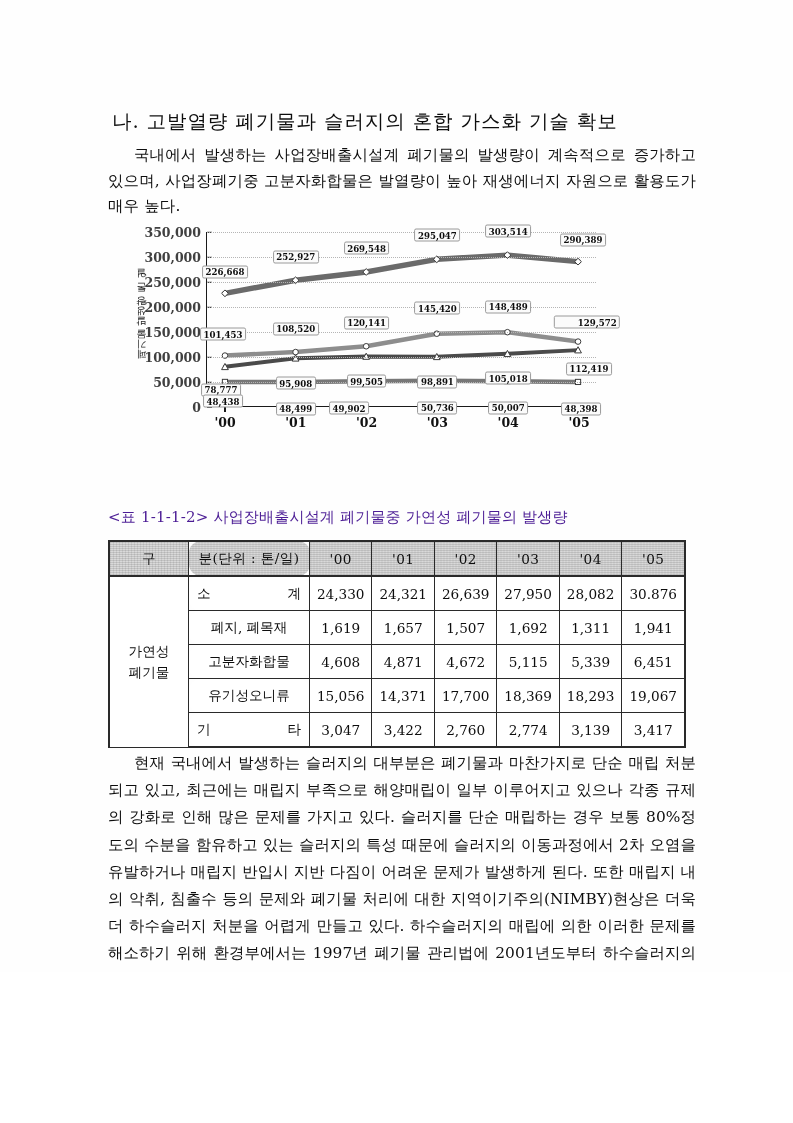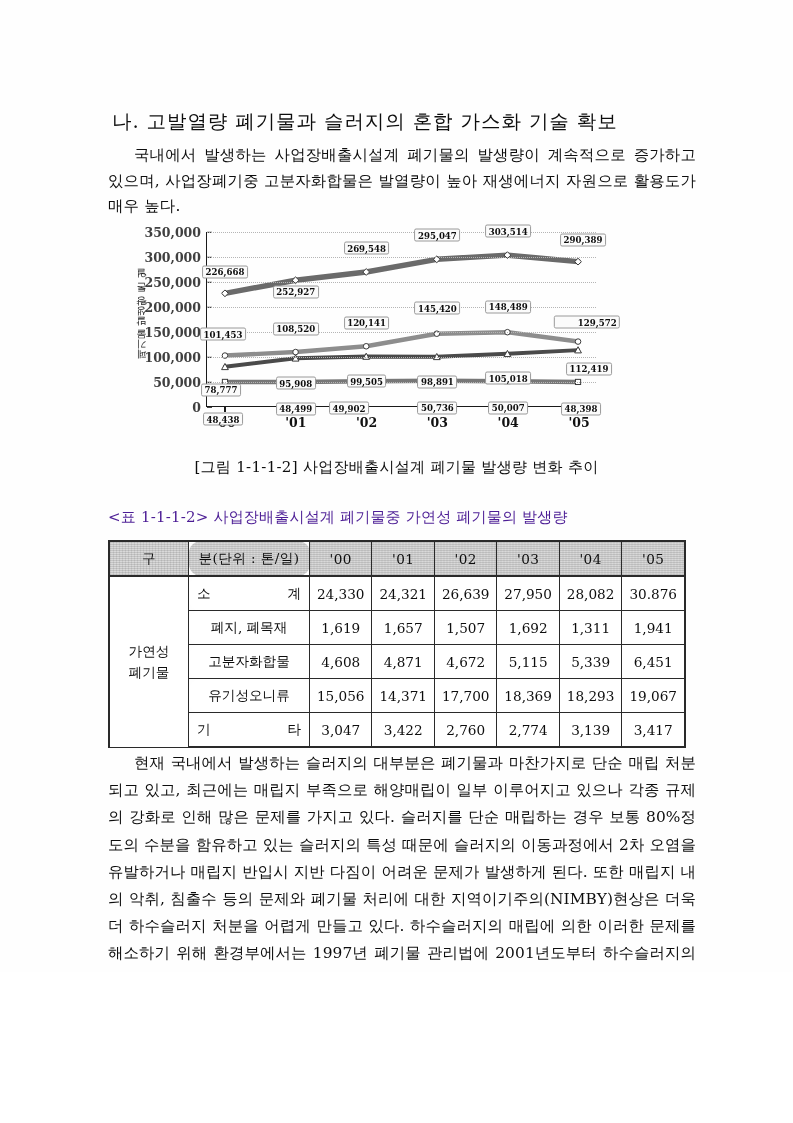--- a/index.html
+++ b/index.html
@@ -323,48 +323,47 @@
           <div class="xtick" style="left: 159.6px;">'02</div>
           <div class="xtickmark" style="left: 158.9px;"></div>
           <div class="xtick" style="left: 230.4px;">'03</div>
           <div class="xtickmark" style="left: 229.7px;"></div>
           <div class="xtick" style="left: 301.2px;">'04</div>
           <div class="xtickmark" style="left: 300.5px;"></div>
           <div class="xtick" style="left: 372px;">'05</div>
           <div class="xtickmark" style="left: 371.3px;"></div>
           <div class="xtickmark" style="left: 389px;"></div>
           <div class="dlabel" style="left: 18px; top: 39.666px;">226,668</div>
-          <div class="dlabel" style="left: 88.8px; top: 24.5365px; margin-top: 35px;">252,927</div>
+          <div class="dlabel" style="left: 88.8px; top: 24.5365px;">252,927</div>
           <div class="dlabel" style="left: 159.6px; top: 16.226px;">269,548</div>
           <div class="dlabel" style="left: 230.4px; top: 3.4765px;">295,047</div>
           <div class="dlabel" style="left: 301.2px; top: -0.757px;">303,514</div>
           <div class="dlabel" style="left: 376px; top: 7.8055px;">290,389</div>
           <div class="dlabel" style="left: 16px; top: 102.273px;">101,453</div>
           <div class="dlabel" style="left: 88.8px; top: 96.74px;">108,520</div>
           <div class="dlabel" style="left: 159.6px; top: 90.9295px;">120,141</div>
           <div class="dlabel" style="left: 230.4px; top: 76.29px;">145,420</div>
           <div class="dlabel" style="left: 301.2px; top: 74.7555px;">148,489</div>
           <div class="dlabel" style="left: 380px; top: 90.214px; padding-left: 23px;">129,572</div>
           <div class="dlabel" style="left: 14px; top: 157.612px;">78,777</div>
           <div class="dlabel" style="left: 88.8px; top: 151.046px;">95,908</div>
           <div class="dlabel" style="left: 159.6px; top: 149.248px;">99,505</div>
           <div class="dlabel" style="left: 230.4px; top: 149.554px;">98,891</div>
           <div class="dlabel" style="left: 301.2px; top: 146.491px;">105,018</div>
           <div class="dlabel" style="left: 382px; top: 136.791px;">112,419</div>
-          <div class="dlabel" style="left: 16px; top: 187px;">48,438</div>
+          <div class="dlabel" style="left: 16px; top: 169px;">48,438</div>
           <div class="dlabel" style="left: 88.8px; top: 176.75px;">48,499</div>
           <div class="dlabel" style="left: 142px; top: 176.049px;">49,902</div>
           <div class="dlabel" style="left: 230.4px; top: 175.632px;">50,736</div>
           <div class="dlabel" style="left: 301.2px; top: 175.996px;">50,007</div>
           <div class="dlabel" style="left: 374px; top: 176.801px;">48,398</div>
         </div>
     </div>
   </div>
 
-  <div class="fig-caption">[그림 1-1-1-2] 사업장배출시설계 폐기물 발생량 변화 추이</div>
 
   <div class="table-caption">&lt;표 1-1-1-2&gt; 사업장배출시설계 폐기물중 가연성 폐기물의 발생량</div>
 
   <table class="data">
     <thead>
       <tr>
         <th class="grp outer">구</th>
         <th class="sub">분(단위 : 톤/일)</th>
         <th>'00</th>
         <th>'01</th>

